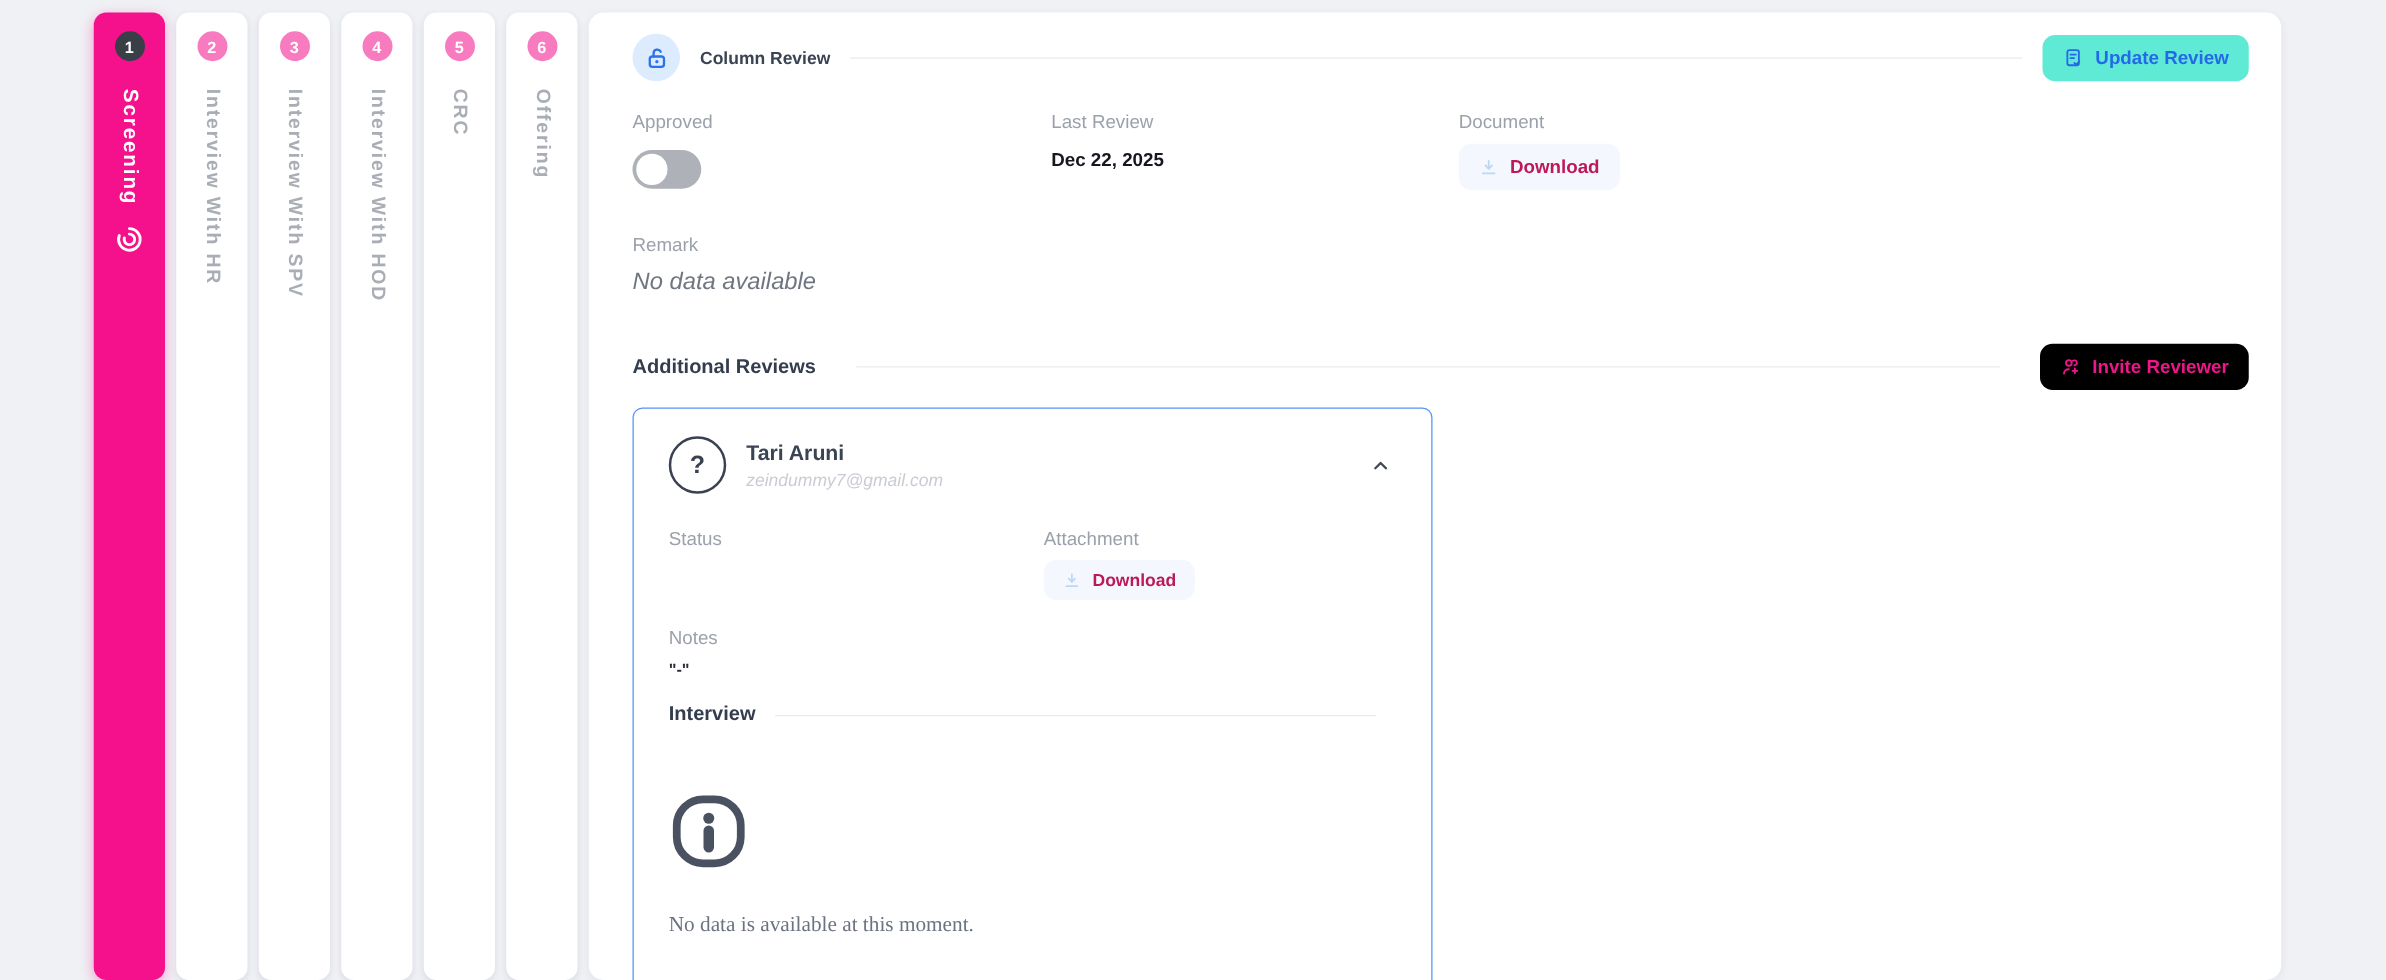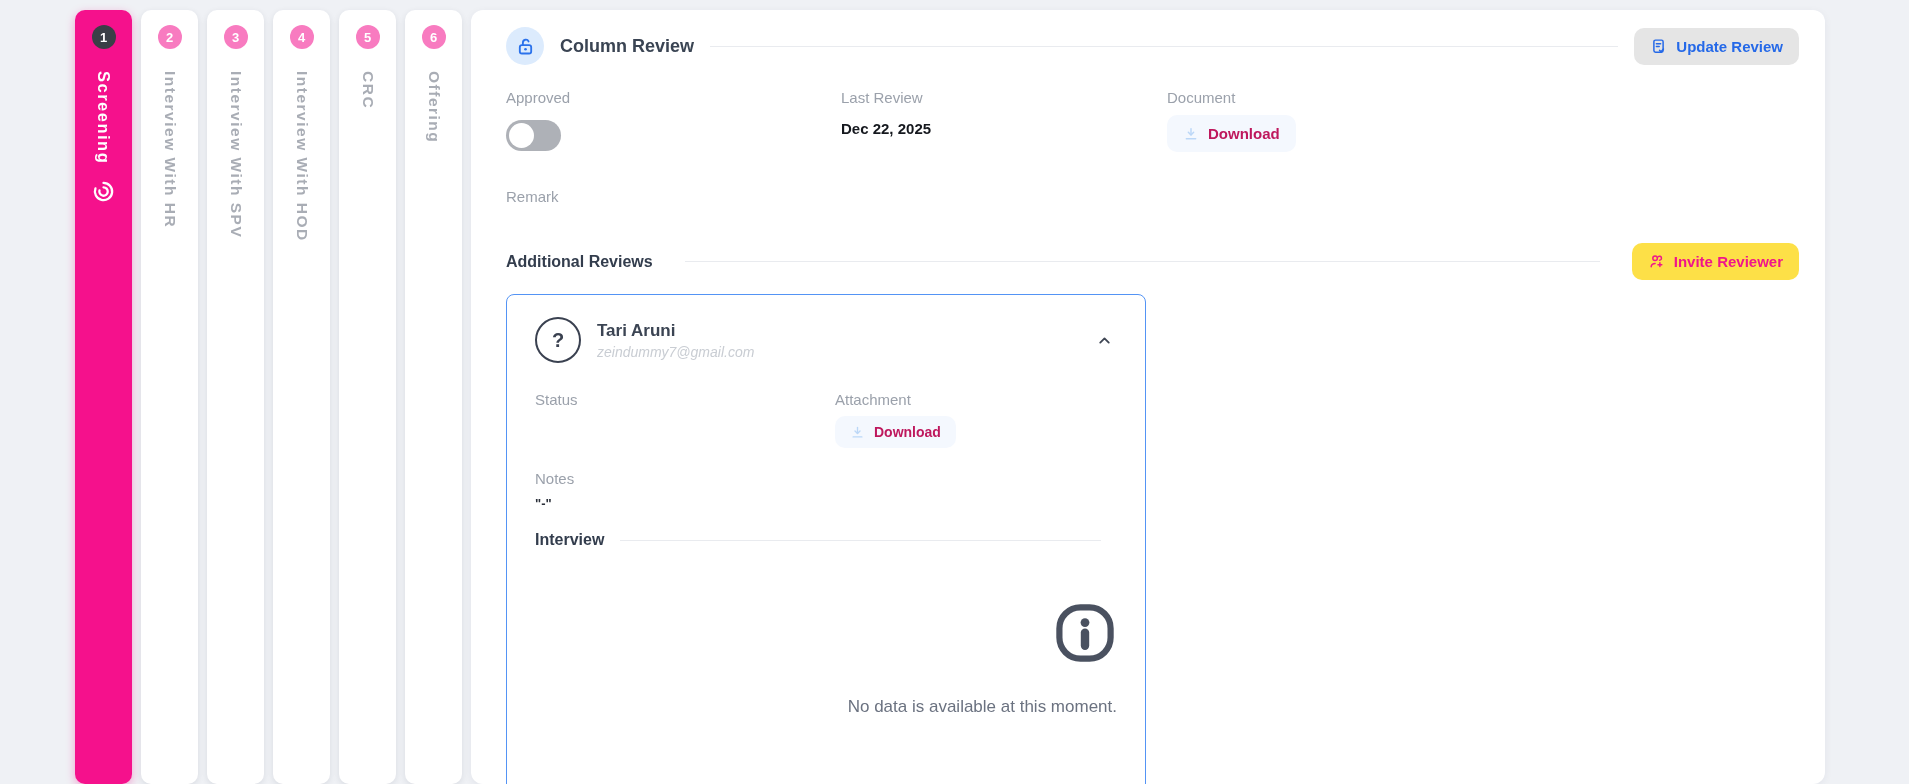--- a/index.html
+++ b/index.html
@@ -45,31 +45,31 @@
     background:#ffffff; border-radius:12px;
     box-shadow:0 2px 8px rgba(30,35,60,.06);
     padding:17px 26px 0 35px;
   }
   .header-row { display:flex; align-items:center; }
   .icon-circle {
     width:38px; height:38px; border-radius:50%;
     background:#dcebfd; display:flex; align-items:center; justify-content:center;
     margin-right:16px; flex:0 0 38px;
   }
-  .card-title { font-size:18px; font-weight:700; color:#3a4453; white-space:nowrap; }
+  .card-title { font-size:14px; font-weight:700; color:#3a4453; white-space:nowrap; }
   .h-divider { flex:1; height:1px; background:#e9ebef; margin:0 16px; }
 
   .btn {
     display:inline-flex; align-items:center; gap:9px;
     border:none; border-radius:10px;
     padding:10px 16px; font-size:15px; font-weight:700;
     font-family:inherit; cursor:pointer; white-space:nowrap;
   }
-  .btn-blue { background:#e5e5e5; color:#2569e8; }
-  .btn-pink { background:#fde047; color:#ef158b;text-align:center; }
+  .btn-blue { background:#5eead4; color:#2569e8; }
+  .btn-pink { background:#000000; color:#ef158b;text-align:center; }
   .btn-disabled { background:#f4f8fe; color:#be185d; cursor:default; }
   .btn-sm { padding:8px 15px; font-size:14px; }
 
   .fields-row { display:grid; grid-template-columns:335px 326px 1fr; margin-top:24px; }
   .field-label { font-size:15px; color:#9ba1ab; }
   .field-value { margin-top:14px; font-size:15px; font-weight:700; color:#15181e; }
 
   .toggle {
     margin-top:14px; width:55px; height:31px; border-radius:16px;
     background:#aeb1b7; position:relative; cursor:pointer;
@@ -105,21 +105,21 @@
   .chevron-btn { margin-left:auto; background:none; border:none; cursor:pointer; padding:4px; }
 
   .rv-grid { display:grid; grid-template-columns:300px 1fr; margin-top:28px; }
   .rv-label { font-size:15px; color:#9ba1ab; }
   .attach-download { margin-top:8px; }
   .notes-block { margin-top:22px; }
   .notes-value { margin-top:9px; font-size:13px; font-weight:700; color:#2a2f39; }
 
   .interview-row { display:flex; align-items:center; margin-top:20px; }
 
-  .empty-state { margin-top:52px; text-align:right; }
+  .empty-state { margin-top:52px; text-align:left;font-family:Liberation Serif, serif; }
   .empty-text { margin-top:28px; font-size:17px; color:#6b7280; }
 
   svg { display:block; }
 </style>
 </head>
 <body>
 
 <div class="layout">
 
   <div class="stage-tab active">
@@ -203,20 +203,21 @@
                 <path d="M5 19h14"></path>
             </svg>
           </span>
           <span>Download</span>
         </button>
       </div>
     </div>
 
     <div class="remark-block">
       <div class="field-label">Remark</div>
+      <div class="remark-value">No data available</div>
     </div>
 
     <div class="section-row">
       <span class="section-title">Additional Reviews</span>
       <span class="h-divider"></span>
       <button class="btn btn-pink">
         <span>
           <svg width="17" height="17" viewBox="0 0 24 24" fill="none" stroke="#ef158b" stroke-width="2.1" stroke-linecap="round" stroke-linejoin="round">
             <circle cx="10" cy="7.5" r="3.2"></circle>
             <path d="M4.5 19.5c0-3 2.4-4.8 5.5-4.8"></path>

